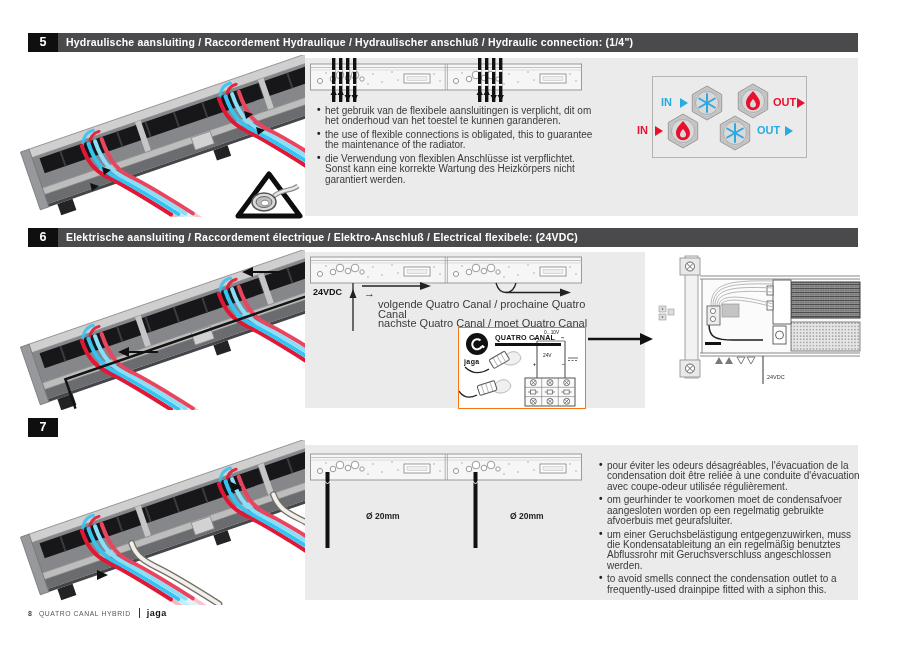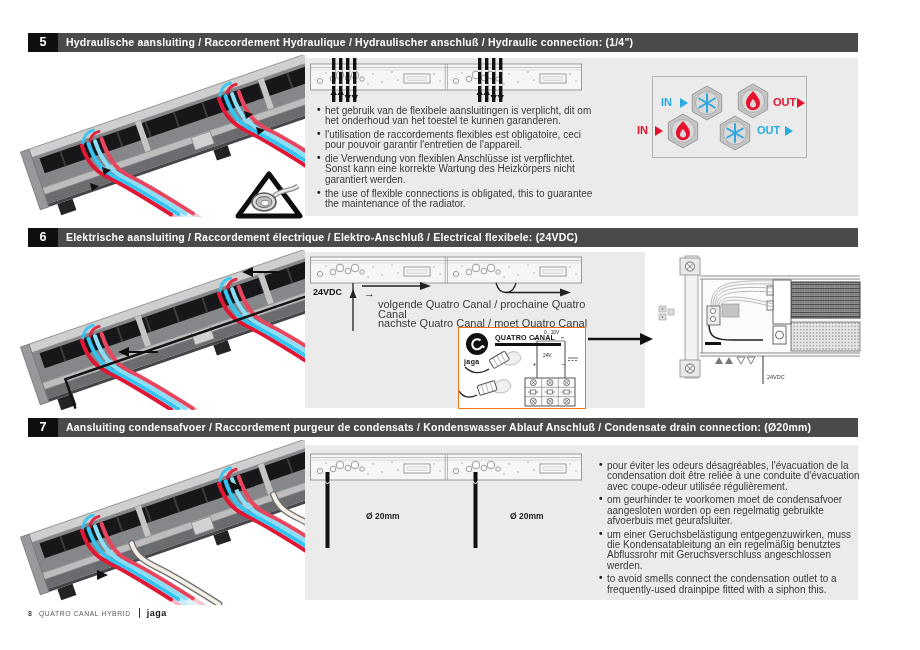--- a/index.html
+++ b/index.html
@@ -173,23 +173,22 @@
   </svg>
 
   <svg class="abs" style="left:310px;top:58px" width="272" height="56" viewBox="0 0 272 56">
     <use href="#strip" y="4"></use>
     <use href="#hbars" x="22" y="0"></use>
     <use href="#hbars" x="168" y="0"></use>
   </svg>
 
   <div class="bullets" style="left:316px;top:106px;width:278px">
     <div class="b">het gebruik van de flexibele aansluitingen is verplicht, dit om het onderhoud van het toestel te kunnen garanderen.</div>
-    <div class="b">l'utilisation de raccordements flexibles est obligatoire, ceci pour pouvoir garantir l'entretien de l'appareil.</div>
+    <div class="b">the use of flexible connections is obligated, this to guarantee the maintenance of the radiator.</div>
     <div class="b">die Verwendung von flexiblen Anschlüsse ist verpflichtet. Sonst kann eine korrekte Wartung des Heizkörpers nicht garantiert werden.</div>
-    <div class="b">the use of flexible connections is obligated, this to guarantee the maintenance of the radiator.</div>
   </div>
 
   <div class="inout-box">
     <span class="portlbl blue" style="left:8px;top:19px">IN</span>
     <span class="tri tri-blue" style="left:27px;top:21px"></span>
     <svg class="abs" style="left:36px;top:8px" width="36" height="36">
       <use href="#nut"></use>
       <g stroke="#2fa8e0" stroke-width="2" stroke-linecap="round">
         <path d="M18 9 V27 M10.2 13.5 L25.8 22.5 M25.8 13.5 L10.2 22.5"></path>
       </g>
@@ -391,23 +390,20 @@
       <polygon points="82,109 90,109 86,116" fill="#fff" stroke="#7a7a7a" stroke-width="1"></polygon>
       <polygon points="92,109 100,109 96,116" fill="#fff" stroke="#7a7a7a" stroke-width="1"></polygon>
     </g>
     <line x1="108" y1="108" x2="108" y2="136" stroke="#555" stroke-width="1.2"></line>
     <text x="112" y="131" font-size="5.5" fill="#333" font-family="Liberation Sans, sans-serif">24VDC</text>
   </svg>
 
   <div class="sec-num" style="top:418px">
     <span>7</span>
   </div>
-  <div class="sec-bar" style="top:418px">
-    <span>Aansluiting condensafvoer / Raccordement purgeur de condensats / Kondenswasser Ablauf Anschluß / Condensate drain connection: (Ø20mm)</span>
-  </div>
   <div class="panel" style="left:305px;top:445px;width:553px;height:155px"></div>
 
   <svg class="abs" style="left:18px;top:440px" width="287" height="165" viewBox="0 0 287 165">
     <g transform="translate(6,0) rotate(-19 140 90)">
       <use href="#chan"></use>
       <use href="#hoses4" transform="translate(60,0)"></use>
       <use href="#hoses4" transform="translate(205,0)"></use>
       <g fill="none" stroke-linecap="round">
         <path d="M105 92 C105 106 112 114 122 124 C134 136 152 158 168 178" stroke="#6f6f6f" stroke-width="6.5"></path>
         <path d="M105 92 C105 106 112 114 122 124 C134 136 152 158 168 178" stroke="#f3efe6" stroke-width="4"></path>

